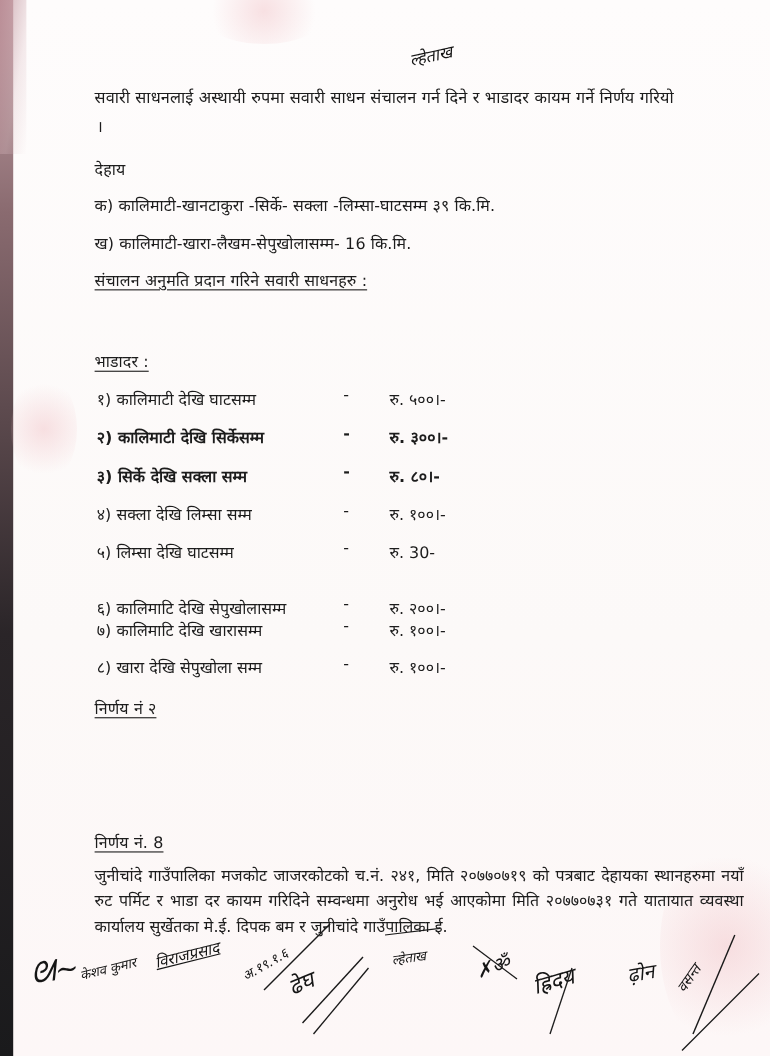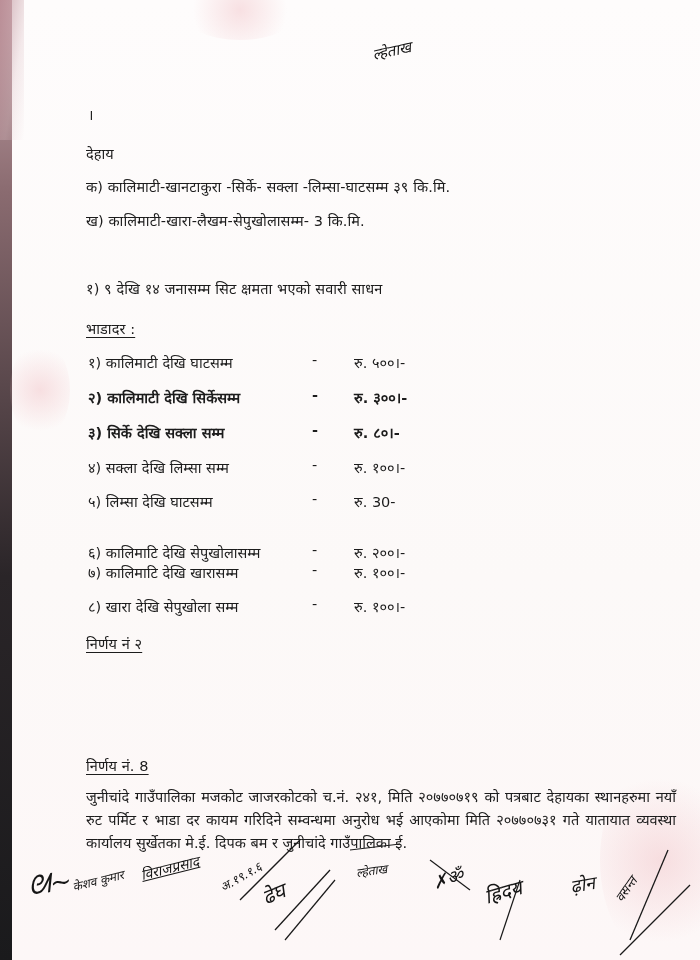--- a/index.html
+++ b/index.html
@@ -35,27 +35,28 @@
 
 <div class="page">
   <div class="left-edge"></div>
   <div class="left-fold"></div>
   <div class="pink-blot" style="left:180px;top:-20px;width:120px;height:60px;"></div>
   <div class="pink-blot" style="left:600px;top:760px;width:120px;height:200px;"></div>
   <div class="pink-blot" style="left:10px;top:340px;width:60px;height:100px;"></div>
 
   <div class="sig" style="left:372px;top:40px;font-size:15px;transform:rotate(-12deg);">ल्हेताख</div>
 
+  <div class="line" style="left:86px;top:78px;font-size:14.8px;">सवारी साधनलाई अस्थायी रुपमा सवारी साधन संचालन गर्न दिने र भाडादर कायम गर्ने निर्णय गरियो</div>
   <div class="line" style="left:88px;top:104px;">।</div>
 
   <div class="line" style="left:86px;top:143px;">देहाय</div>
   <div class="line" style="left:86px;top:176px;">क) कालिमाटी-खानटाकुरा -सिर्के- सक्ला -लिम्सा-घाटसम्म ३९ कि.मि.</div>
-  <div class="line" style="left:86px;top:210px;">ख) कालिमाटी-खारा-लैखम-सेपुखोलासम्म- 3 कि.मि.</div>
+  <div class="line" style="left:86px;top:210px;">ख) कालिमाटी-खारा-लैखम-सेपुखोलासम्म- 16 कि.मि.</div>
 
-  <div class="line" style="left:86px;top:278px;">१) ९ देखि १४ जनासम्म सिट क्षमता भएको सवारी साधन</div>
+  <div class="line u" style="left:86px;top:244px;">संचालन अनुमति प्रदान गरिने सवारी साधनहरु :</div>
 
   <div class="line u" style="left:86px;top:318px;">भाडादर :</div>
 
   <div class="rate-row" style="top:352px;">
     <span>१) कालिमाटी देखि घाटसम्म</span>
     <span class="dash">-</span>
     <span class="amt">रु. ५००।-</span>
   </div>
   <div class="rate-row" style="top:387px;font-weight:bold;">
     <span>२) कालिमाटी देखि सिर्केसम्म</span>

